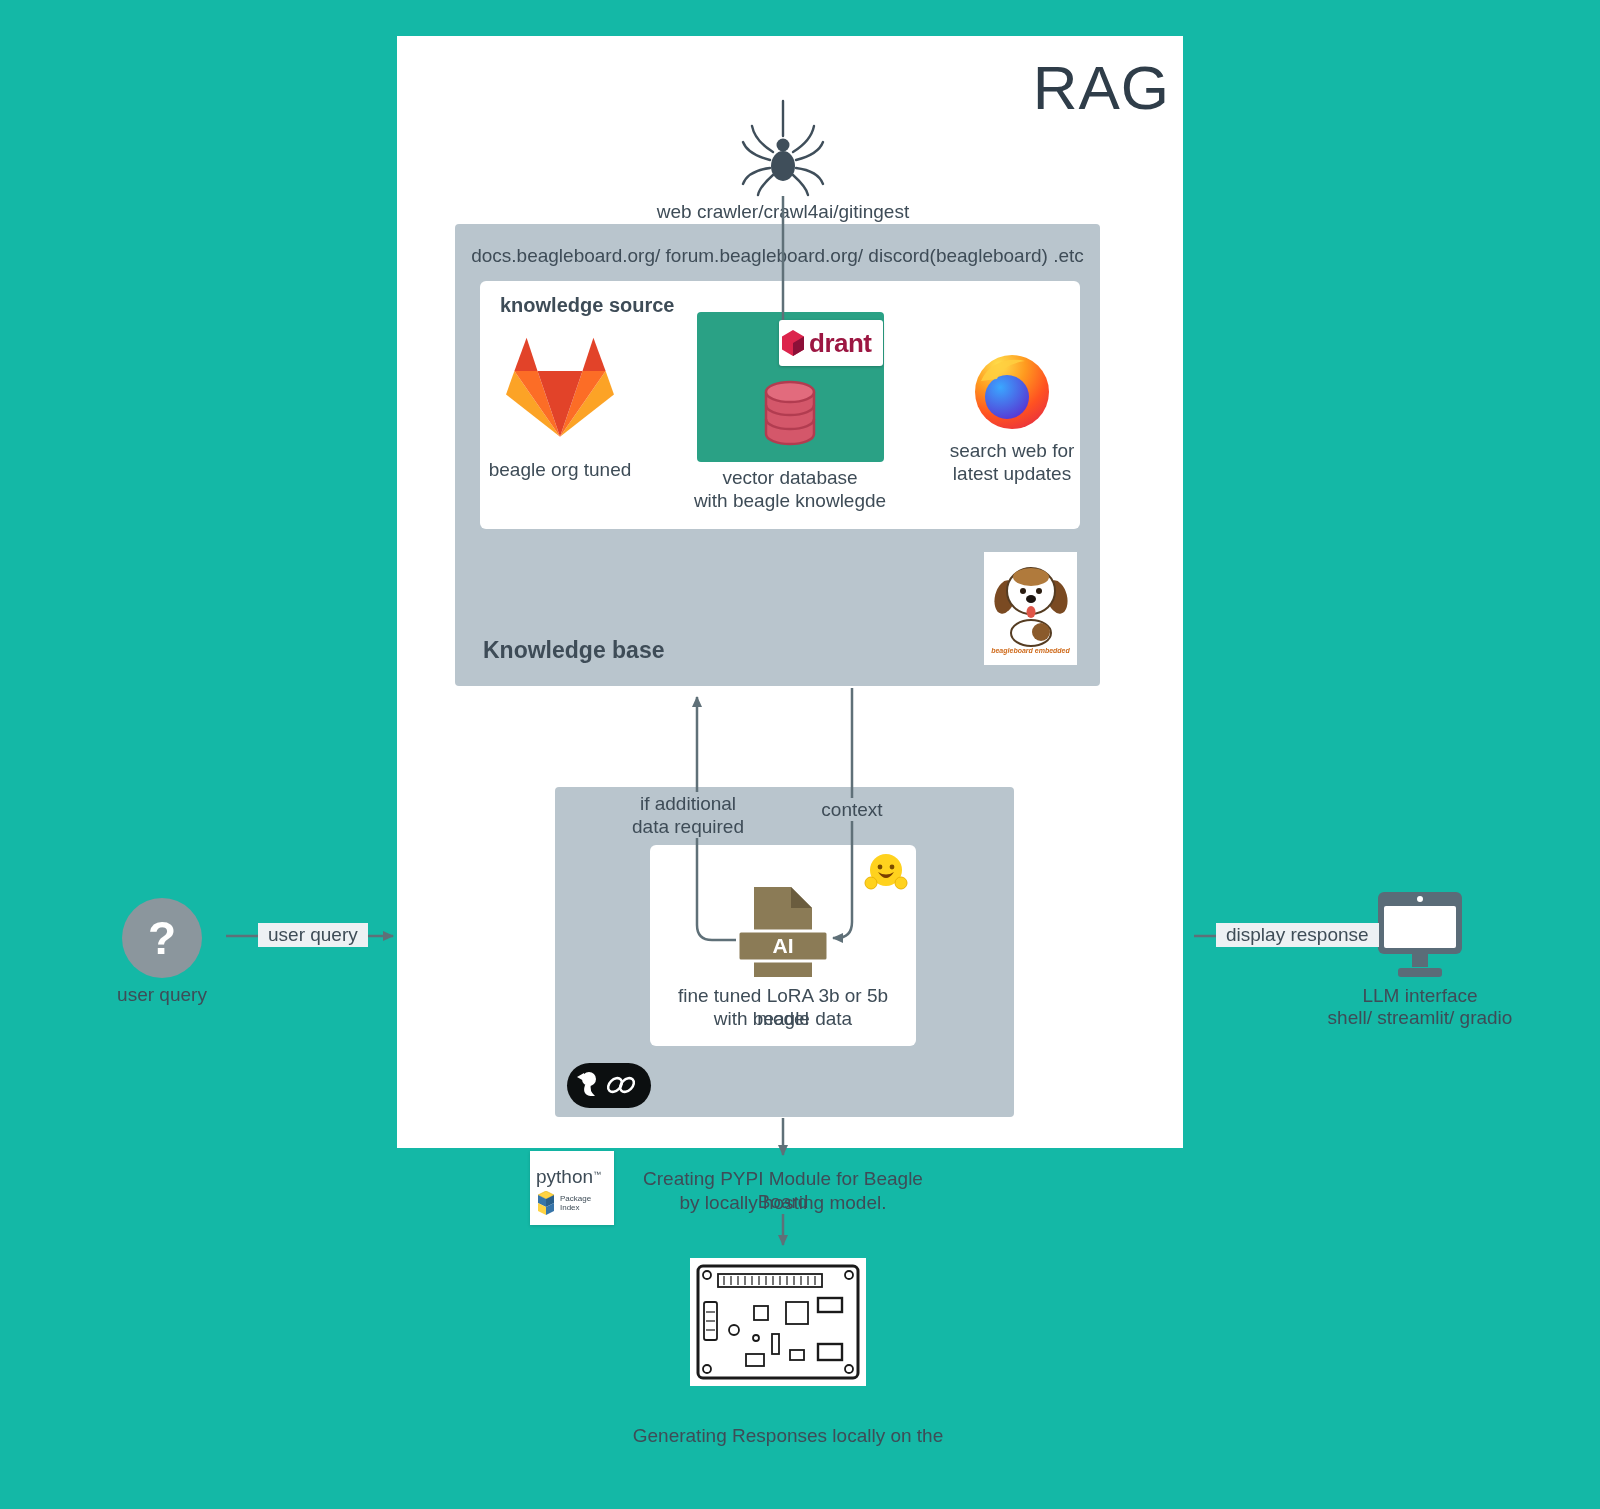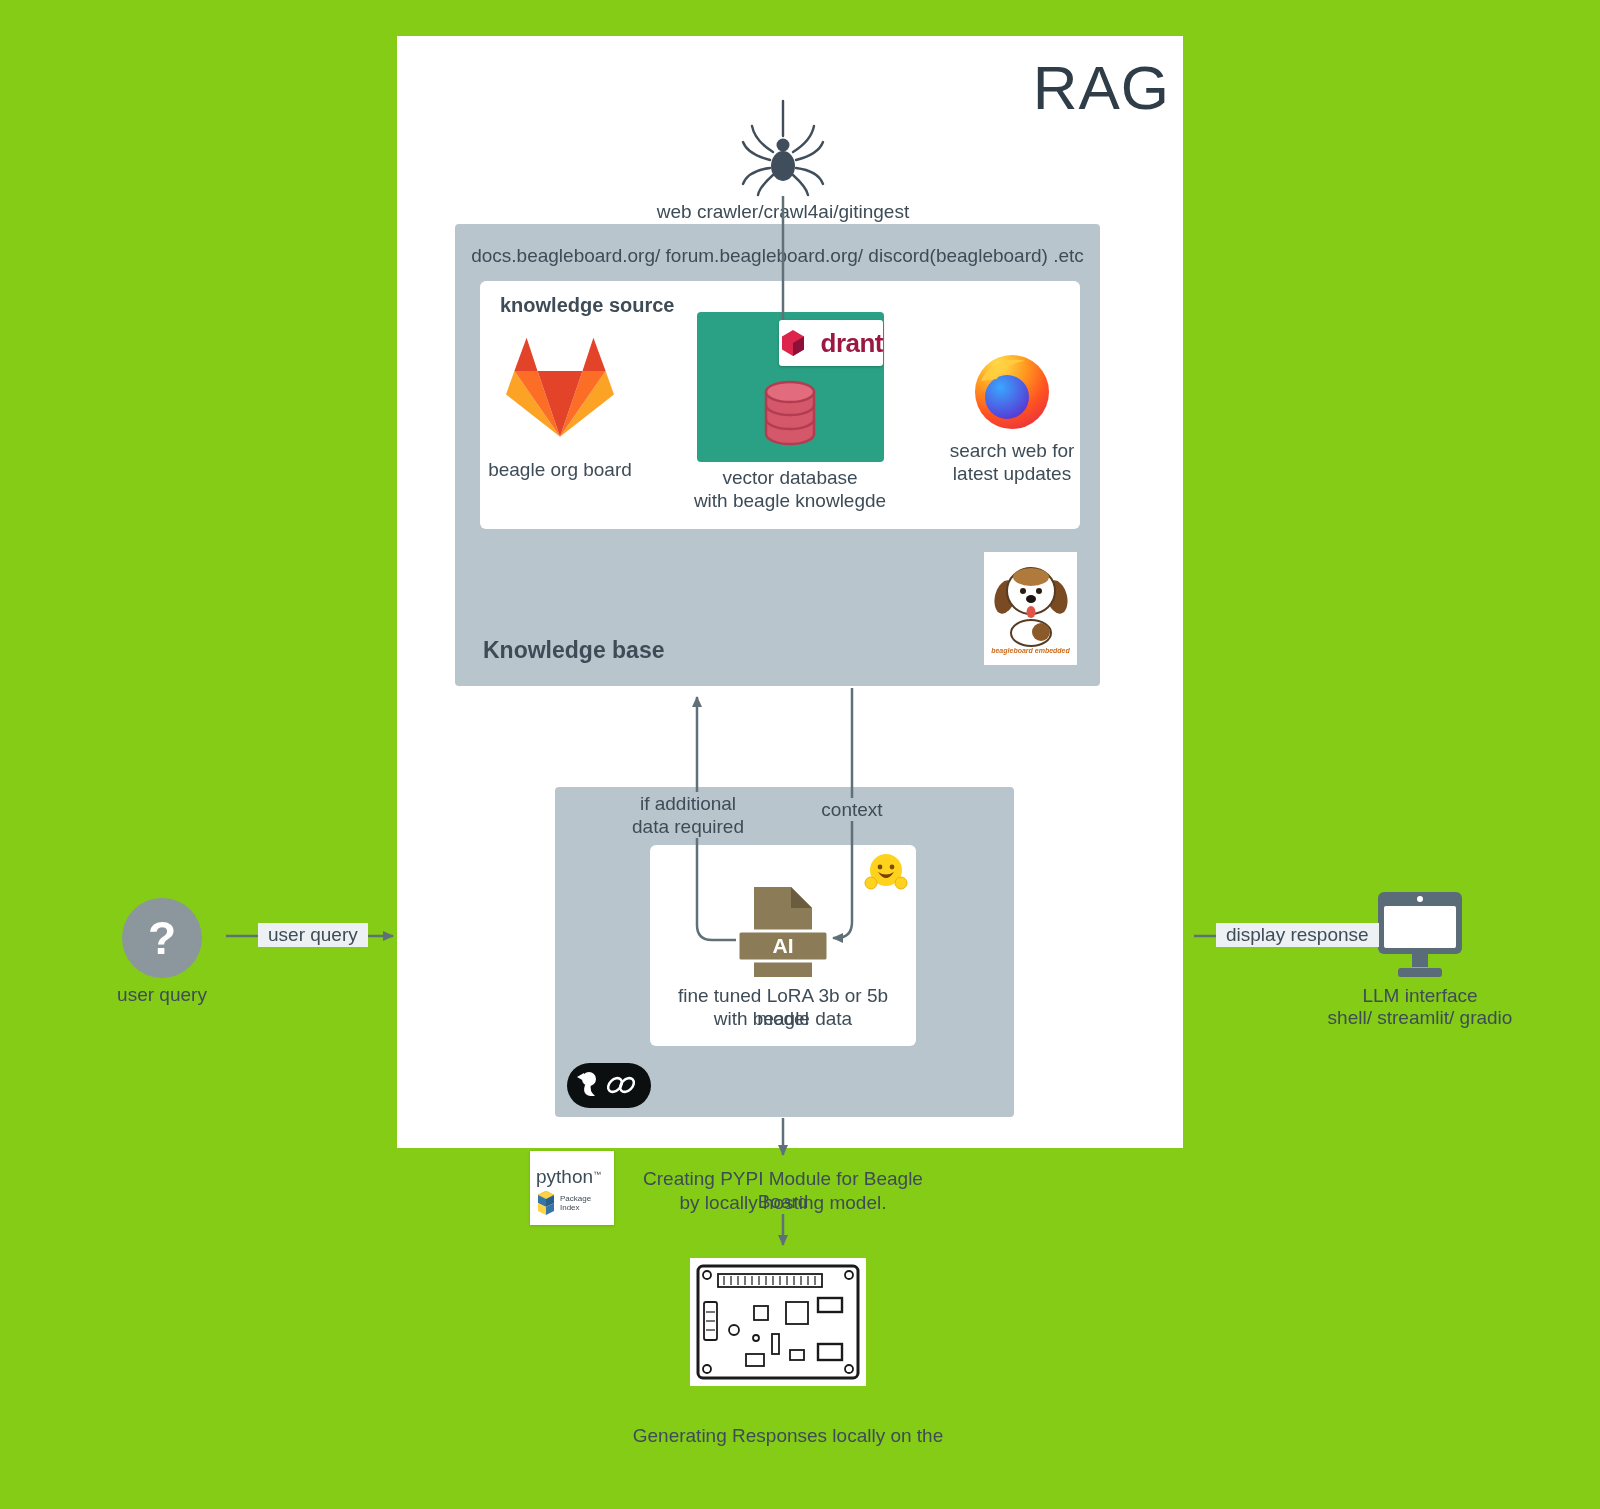--- a/index.html
+++ b/index.html
@@ -1,16 +1,16 @@
 <!DOCTYPE html>
 <html><head>
 <meta charset="utf-8">
 <style>
   html,body{margin:0;padding:0;background:#edf1f4;}
-  #canvas{position:relative;width:1600px;height:1509px;background:#84cc16;
+  #canvas{position:relative;width:1600px;height:1509px;background:#14b8a6;
           font-family:"Liberation Sans",sans-serif;color:#3e4c57;overflow:hidden;}
   .abs{position:absolute;}
   .lbl{font-size:19px;line-height:23px;color:#3e4c57;}
   .center{text-align:center;}
   .panel{background:#ffffff;}
   .graybox{background:#b9c5cd;border-radius:4px;}
   .whitebox{background:#ffffff;border-radius:6px;}
   .rag{font-size:62px;font-weight:500;color:#2f3d49;letter-spacing:1px;}
   .bold20{font-size:20px;font-weight:bold;}
   .bold23{font-size:23px;font-weight:bold;}
@@ -45,24 +45,24 @@
 
   <svg class="abs" style="left:502px;top:334px;z-index:3;" width="116" height="106" viewBox="0 0 36 33">
     <polygon points="3.8,11.5 1.2,18.8 18,32" fill="#fca326"></polygon>
     <polygon points="32.2,11.5 34.8,18.8 18,32" fill="#fca326"></polygon>
     <polygon points="18,32 3.8,11.5 11,11.5" fill="#fc6d26"></polygon>
     <polygon points="18,32 25,11.5 32.2,11.5" fill="#fc6d26"></polygon>
     <polygon points="18,32 11,11.5 25,11.5" fill="#e24329"></polygon>
     <polygon points="3.8,11.5 7.6,1.2 11,11.5" fill="#e24329"></polygon>
     <polygon points="32.2,11.5 28.4,1.2 25,11.5" fill="#e24329"></polygon>
   </svg>
-  <div class="abs lbl center" style="left:480px;top:458px;width:160px;z-index:3;">beagle org board</div>
+  <div class="abs lbl center" style="left:480px;top:458px;width:160px;z-index:3;">beagle org tuned</div>
 
   <div class="abs" style="left:697px;top:312px;width:187px;height:150px;background:#2aa185;border-radius:4px;z-index:3;"></div>
-  <div class="abs" style="left:779px;top:320px;width:104px;height:46px;background:#fff;border-radius:3px;z-index:4;display:flex;align-items:center;gap:3px;padding-left:1px;box-sizing:border-box;box-shadow:0 1px 3px rgba(0,0,0,.25);justify-content:space-between;">
+  <div class="abs" style="left:779px;top:320px;width:104px;height:46px;background:#fff;border-radius:3px;z-index:4;display:flex;align-items:center;gap:3px;padding-left:1px;box-sizing:border-box;box-shadow:0 1px 3px rgba(0,0,0,.25);">
     <svg width="26" height="28" viewBox="0 0 26 28">
       <polygon points="13,1 24,7.5 24,20.5 13,27 2,20.5 2,7.5" fill="#dc244c"></polygon>
       <polygon points="13,27 24,20.5 24,7.5 13,14" fill="#8c1038"></polygon>
     </svg>
     <span class="qword">drant</span>
   </div>
 
   <svg class="abs" style="left:758px;top:380px;z-index:4;" width="64" height="68" viewBox="0 0 64 68">
     <path d="M8,12 V54 A24,10 0 0 0 56,54 V12" fill="#d4576a" stroke="#b23c50" stroke-width="2.5"></path>
     <path d="M8,25 A24,10 0 0 0 56,25" fill="none" stroke="#b23c50" stroke-width="2.5"></path>

